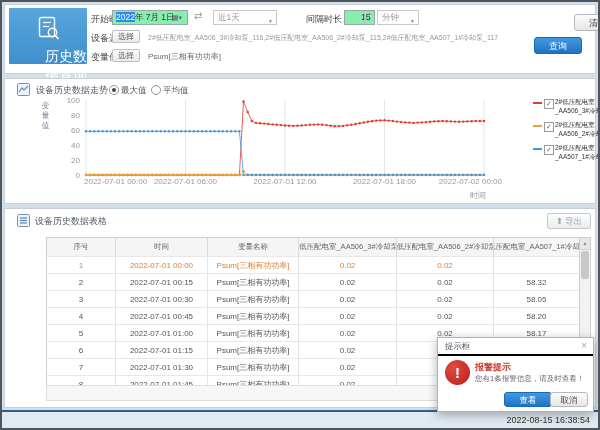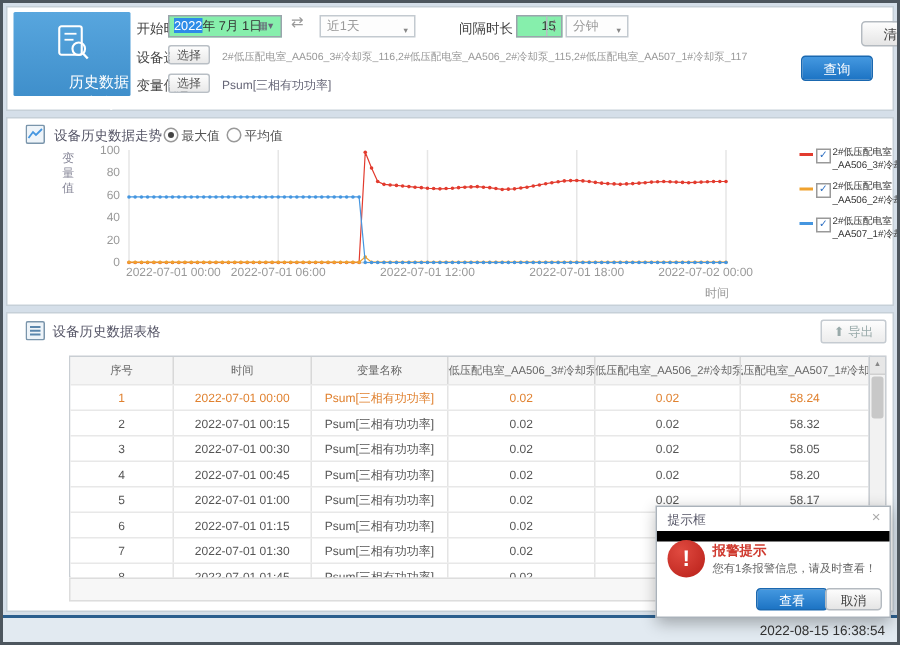--- a/index.html
+++ b/index.html
@@ -4,21 +4,21 @@
 <style>
   html,body{margin:0;padding:0;}
   body{font-family:"Liberation Sans","DejaVu Sans",sans-serif;background:#9aa4ae;}
   #window{position:relative;width:600px;height:430px;background:#d5dfe9;overflow:hidden;}
   .frame{position:absolute;inset:0;border:2px solid #4d565e;pointer-events:none;z-index:90;}
   .panel{position:absolute;background:#fff;border:1px solid #c6d0d8;box-sizing:border-box;}
   .lbl{position:absolute;font-size:9px;color:#444;white-space:nowrap;}
   
   #form-panel{left:4px;top:4px;width:592px;height:70px;}
   #side-tile{position:absolute;left:4px;top:3px;width:78px;height:56px;background:linear-gradient(#58a6de,#3f8fcb);border-radius:1px;}
-  #side-tile .cap{position:absolute;left:0;right:0;top:40px;text-align:center;color:#fff;font-size:10px;padding-left:36px;}
+  #side-tile .cap{position:absolute;left:0;right:0;top:40px;color:#fff;font-size:14px;padding-left:36px;}
   #side-tile svg{position:absolute;left:29px;top:8px;}
   .inputbox{position:absolute;height:15px;background:#86efac;border:1px solid #9aa4ac;box-sizing:border-box;font-size:8.5px;color:#333;line-height:13px;white-space:nowrap;}
   #date-input{left:107px;top:5px;width:76px;padding-left:3px;}
   #date-input .sel{background:#2e8ce8;color:#fff;}
   #cal-icon{position:absolute;right:2px;top:2px;width:13px;height:9px;font-size:7px;color:#667;line-height:9px;}
   .ddl{position:absolute;height:15px;border:1px solid #c3cad0;background:#fdfdfd;box-sizing:border-box;font-size:8.5px;color:#999;line-height:13px;padding-left:4px;}
   .ddl .arr{position:absolute;right:3px;top:4px;font-size:5px;color:#888;}
   #range-select{left:208px;top:5px;width:64px;}
   #unit-select{left:372px;top:5px;width:42px;}
   #swap-icon{position:absolute;left:189px;top:5px;font-size:10px;color:#999;}
@@ -57,21 +57,21 @@
   .trow.first .tcell{color:#e0812f;}
   #tbl-scroll{position:absolute;left:574px;top:28px;width:12px;height:148px;background:#f2f2f2;border:1px solid #c9ced3;box-sizing:border-box;}
   .sb-btn{position:absolute;left:0;width:10px;height:11px;background:#e7e7e7;font-size:5px;color:#888;text-align:center;line-height:11px;}
   #sb-up{top:0;border-bottom:1px solid #d0d0d0;}
   #sb-down{bottom:0;border-top:1px solid #d0d0d0;}
   #sb-thumb{position:absolute;left:1px;top:13px;width:8px;height:28px;background:#c8c8c8;border-radius:2px;}
   #pager{position:absolute;left:41px;top:176px;width:545px;height:16px;background:#f7f7f7;border:1px solid #ddd;box-sizing:border-box;}
   #pager span{position:absolute;left:408px;top:2px;font-size:8.5px;color:#666;}
   
   #dialog{position:absolute;left:437px;top:337px;width:155px;height:73px;background:#fff;border:1px solid #aab2ba;box-shadow:0 3px 10px rgba(0,0,0,.3);z-index:60;}
-  #dlg-title{position:absolute;left:0;top:0;right:0;height:16px;border-bottom:7px solid #000000;text-align:center;}
+  #dlg-title{position:absolute;left:0;top:0;right:0;height:16px;border-bottom:2px solid #000000;text-align:center;}
   #dlg-title .t{position:absolute;left:7px;top:3px;font-size:8.5px;color:#556;}
   #dlg-close{position:absolute;right:6px;top:2px;font-size:10px;color:#aaa;}
   #alarm-icon{position:absolute;left:7px;top:22px;width:25px;height:25px;border-radius:50%;background:radial-gradient(circle at 35% 30%,#e04a40,#b81f18);color:#fff;font-weight:bold;font-size:15px;text-align:center;line-height:25px;}
   #dlg-alarm-title{position:absolute;left:37px;top:23px;font-size:9px;font-weight:bold;color:#cf3a2f;}
   #dlg-msg{position:absolute;left:37px;top:36px;font-size:7.5px;color:#666;white-space:nowrap;}
   #dlg-view{left:66px;top:54px;width:48px;height:15px;line-height:14px;font-size:8.5px;}
   #dlg-cancel{left:112px;top:54px;width:38px;height:15px;line-height:14px;font-size:8.5px;}
   
   #watermark{position:absolute;left:437px;top:356px;width:160px;z-index:70;pointer-events:none;}
   #wm1{font-size:11px;color:rgba(105,105,105,.55);}
@@ -498,21 +498,20 @@
           <div class="tcell" style="width: 98px;">2#低压配电室_AA506_3#冷却泵...</div>
           <div class="tcell" style="width: 97px;">2#低压配电室_AA506_2#冷却泵...</div>
           <div class="tcell" style="width: 86px;">2#低压配电室_AA507_1#冷却泵...</div>
         </div>
         <div class="trow first">
           <div class="tcell" style="width: 69px;">1</div>
           <div class="tcell" style="width: 92px;">2022-07-01 00:00</div>
           <div class="tcell" style="width: 91px;">Psum[三相有功功率]</div>
           <div class="tcell" style="width: 98px;">0.02</div>
           <div class="tcell" style="width: 97px;">0.02</div>
-          <div class="tcell" style="width: 86px;">58.24</div>
         </div>
         <div class="trow">
           <div class="tcell" style="width: 69px;">2</div>
           <div class="tcell" style="width: 92px;">2022-07-01 00:15</div>
           <div class="tcell" style="width: 91px;">Psum[三相有功功率]</div>
           <div class="tcell" style="width: 98px;">0.02</div>
           <div class="tcell" style="width: 97px;">0.02</div>
           <div class="tcell" style="width: 86px;">58.32</div>
         </div>
         <div class="trow">

